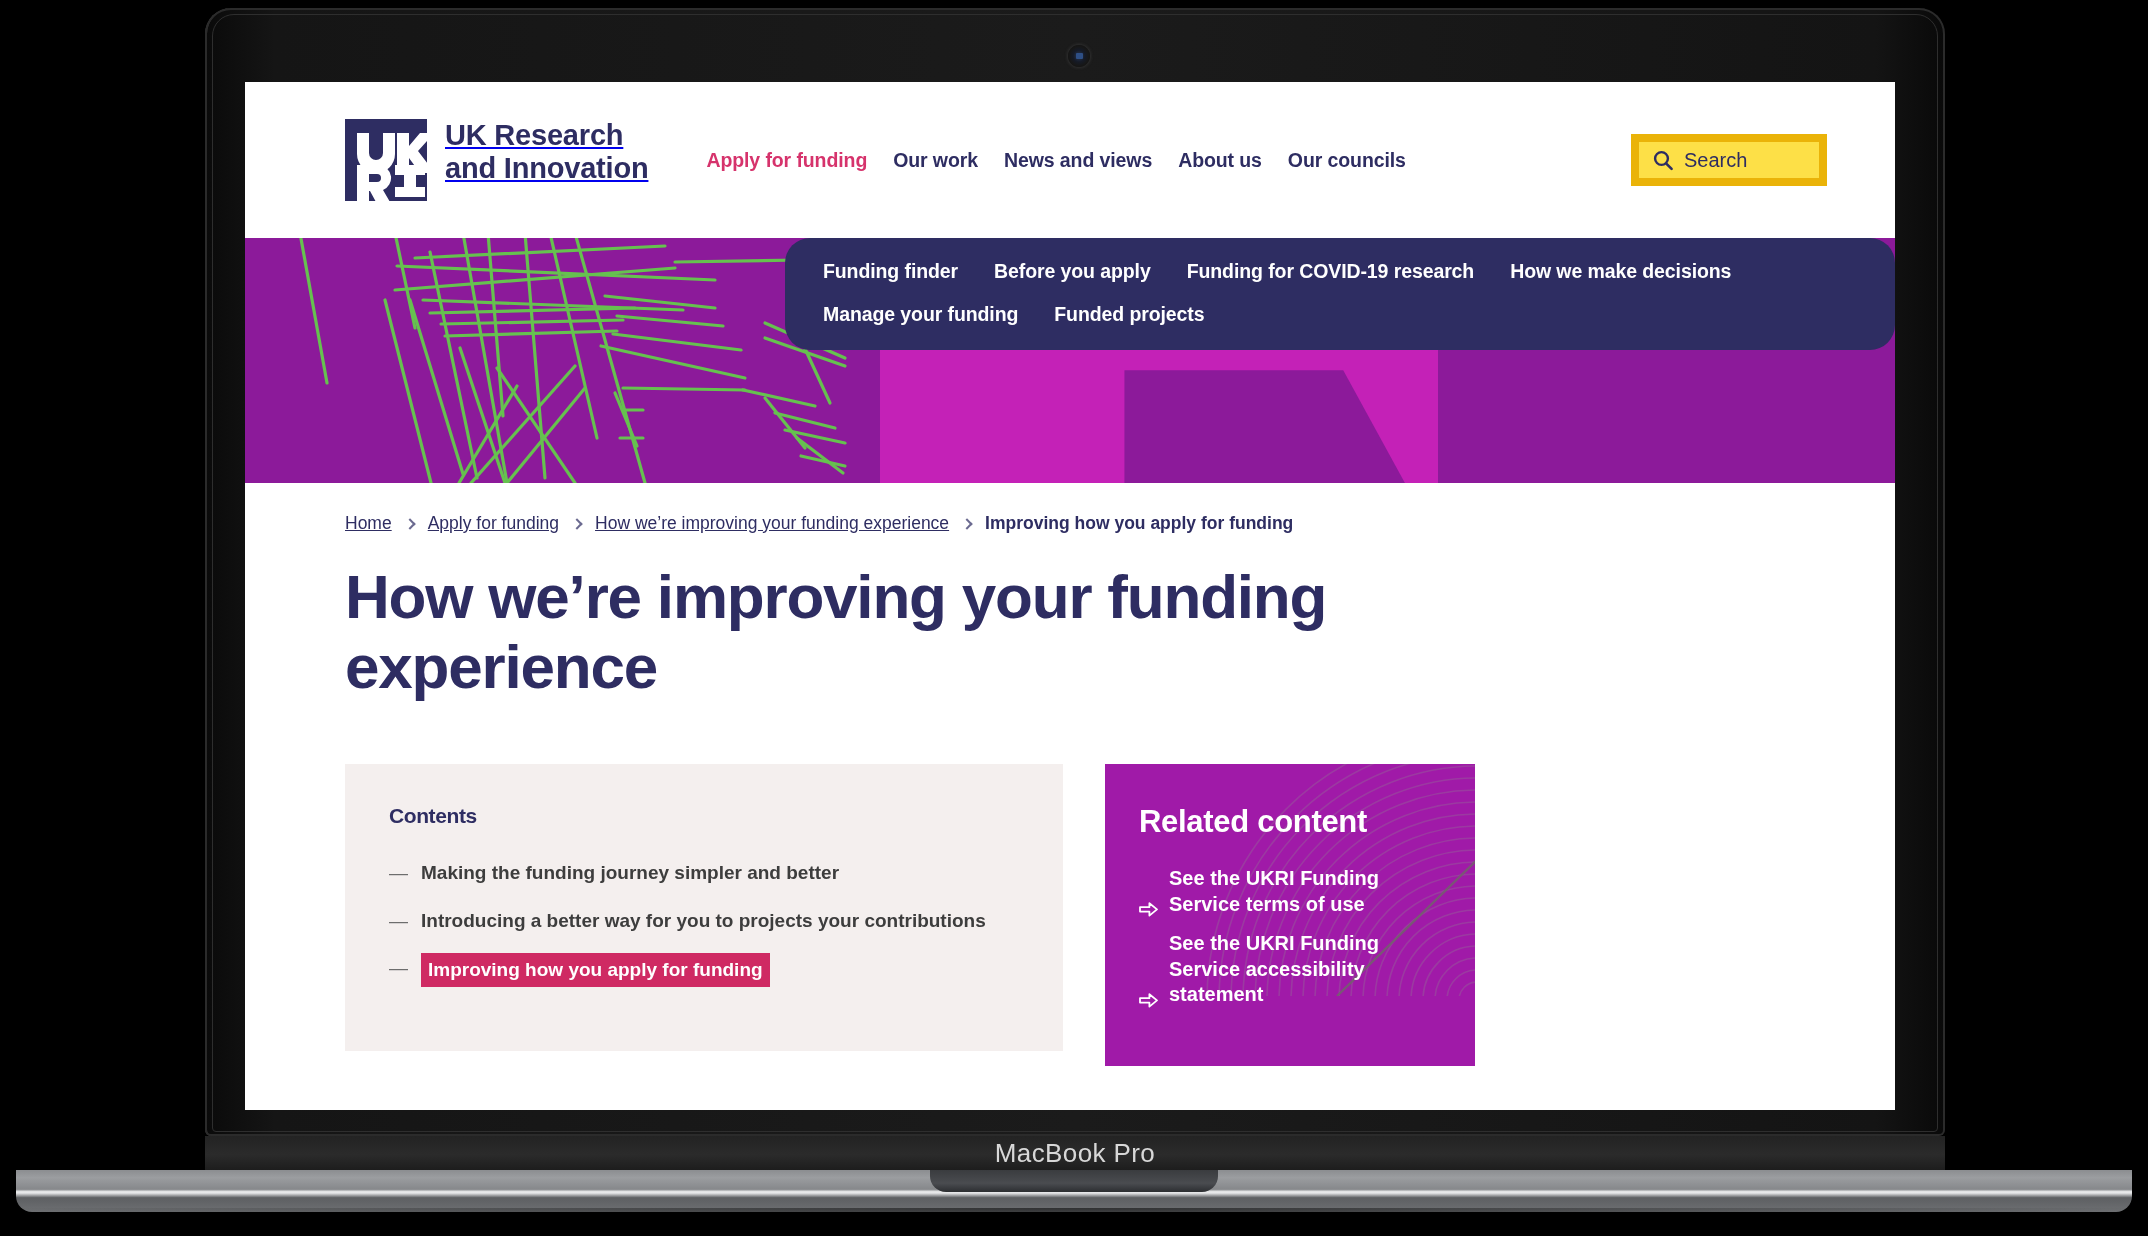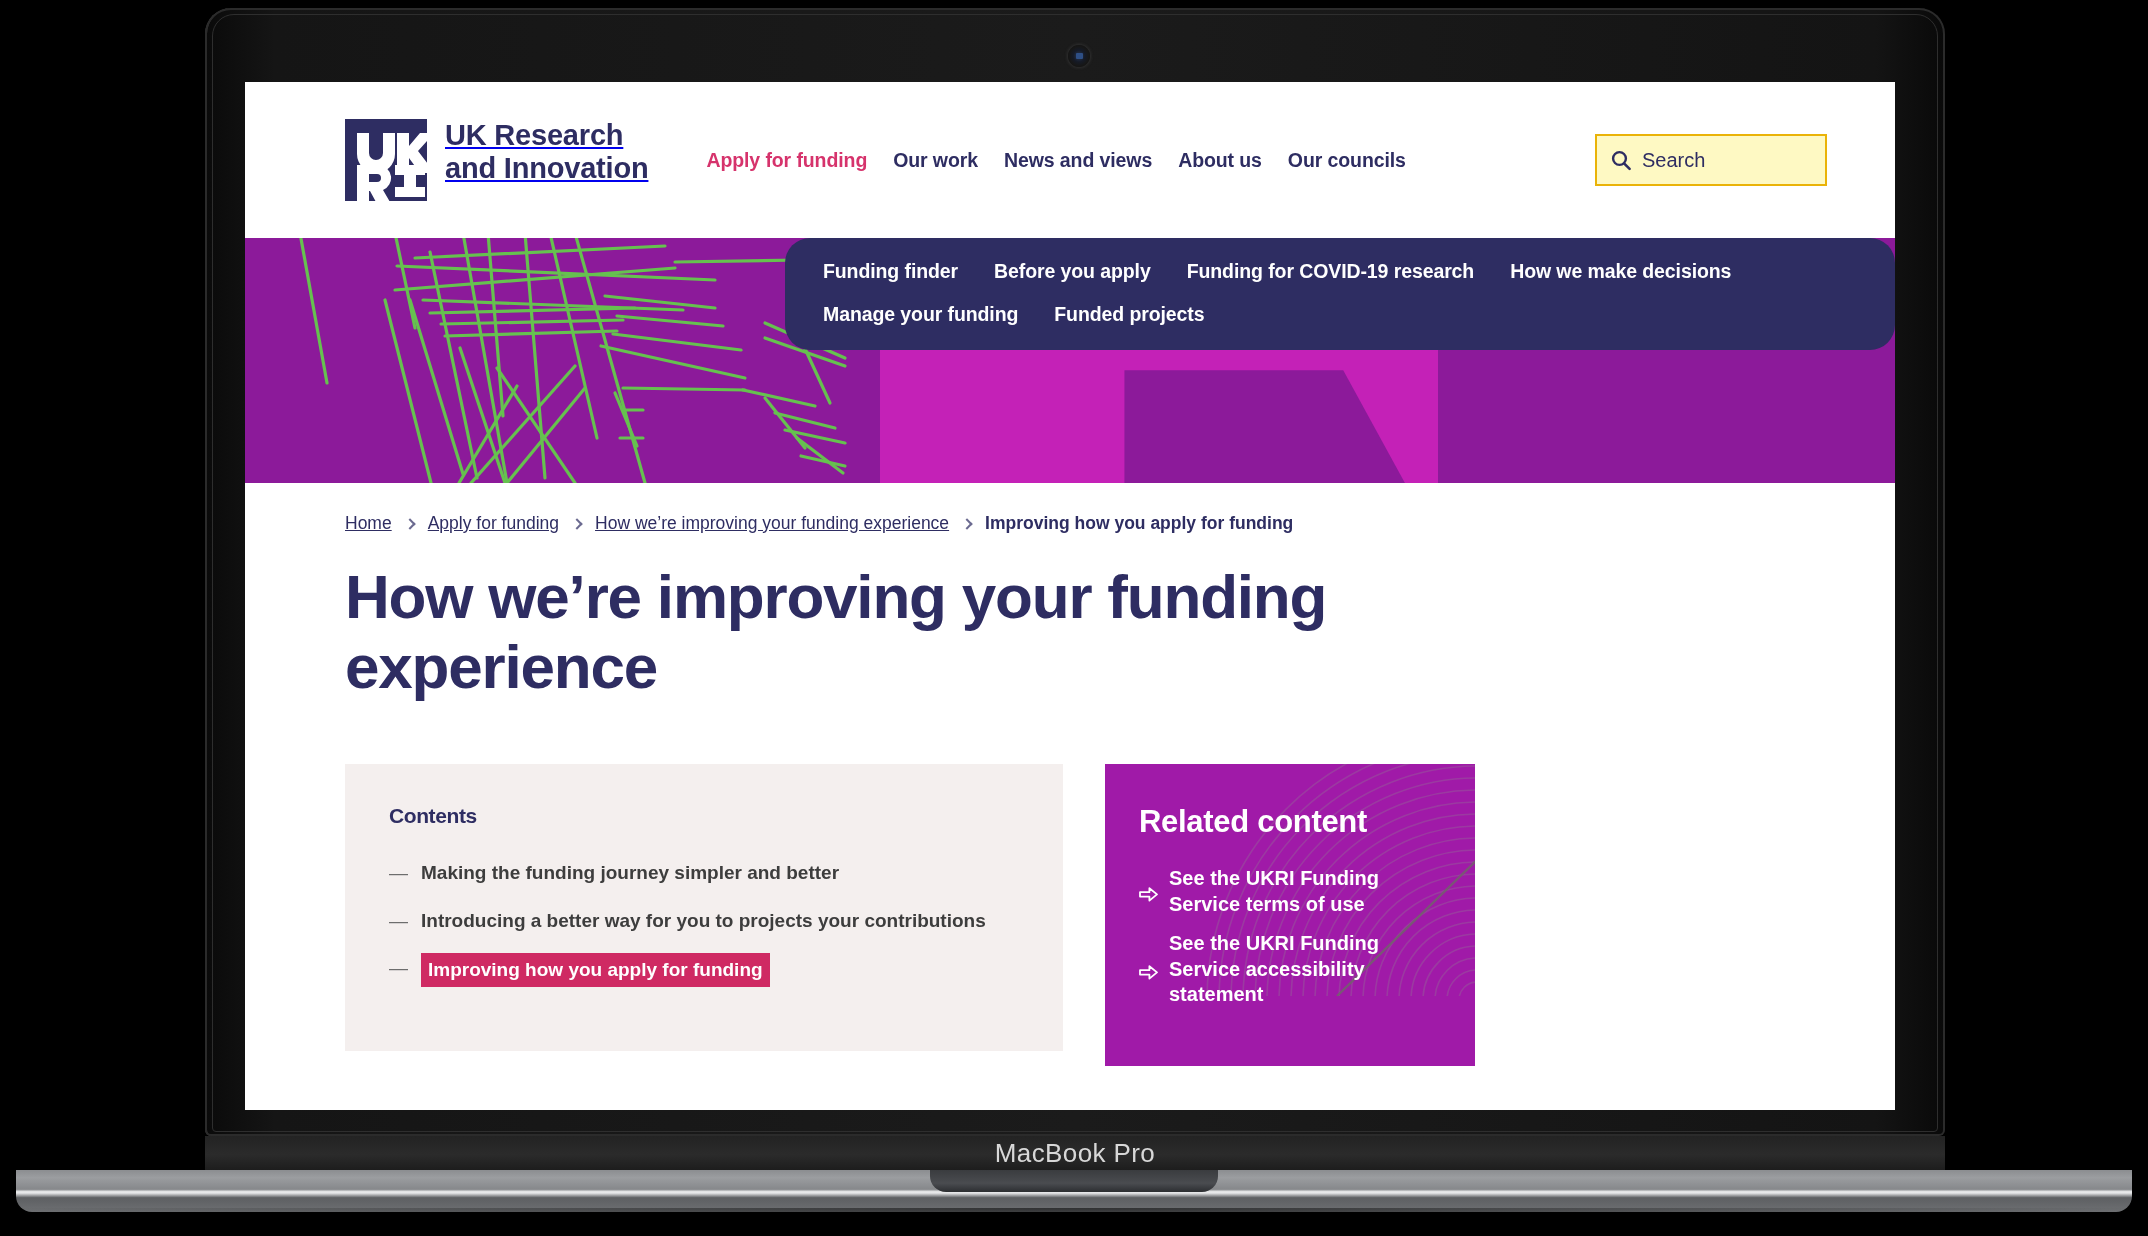--- a/index.html
+++ b/index.html
@@ -97,23 +97,23 @@
     font-weight: bold;
     color: #2e2d62;
     text-decoration: none;
     white-space: nowrap;
     letter-spacing: -0.1px;
   }
   .main-nav a.active { color: #d6336c; }
 
   .search-box {
     flex: 0 0 auto;
-    width: 232px; height: 52px;
-    border: 2px solid #eab308;
-    background: #fef9c3;
+    width: 196px; height: 52px;
+    border: 8px solid #eab308;
+    background: #fde047;
     display: flex;
     align-items: center;
     gap: 10px;
     padding: 0 13px;
   }
   .search-box .ph {
     color: #2e2d62;
     font-size: 20px;
     letter-spacing: 0px;
   }
@@ -262,21 +262,21 @@
   .related-card-inner { position: relative; z-index: 2; }
   .related-card h2 {
     font-size: 31px;
     font-weight: bold;
     color: #ffffff;
     letter-spacing: -0.3px;
     margin-bottom: 26px;
   }
   .rel-item {
     display: flex;
-    align-items: center;
+    align-items: flex-end;
     gap: 11px;
     margin-bottom: 14px;
   }
   .rel-arrow {
     flex: 0 0 auto;
     margin-top: 6px;
   }
   .rel-item a {
     color: #ffffff;
     font-size: 20px;

